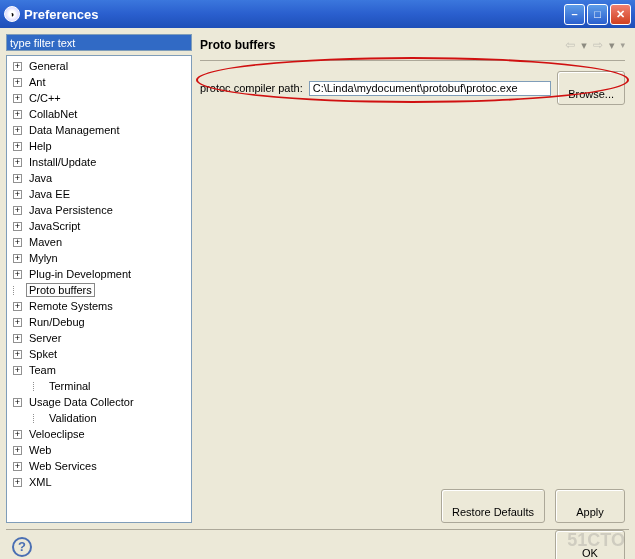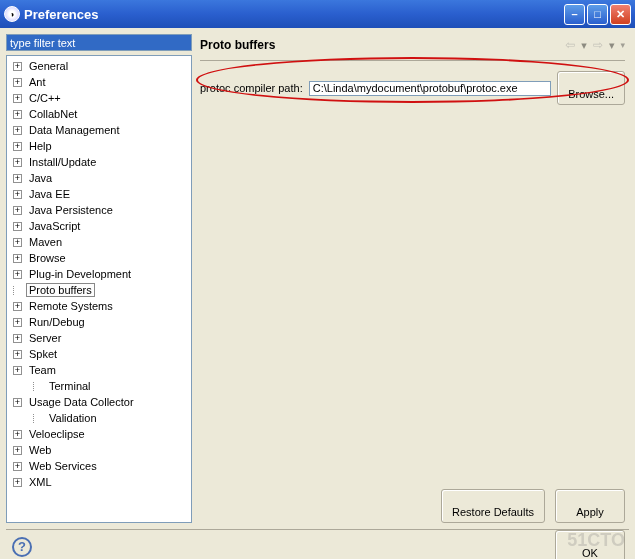--- a/index.html
+++ b/index.html
@@ -103,21 +103,21 @@
         <div class="tree-item">
           <div class="expander">+</div>
           <span class="tree-label">JavaScript</span>
         </div>
         <div class="tree-item">
           <div class="expander">+</div>
           <span class="tree-label">Maven</span>
         </div>
         <div class="tree-item">
           <div class="expander">+</div>
-          <span class="tree-label">Browse</span>
+          <span class="tree-label">Mylyn</span>
         </div>
         <div class="tree-item">
           <div class="expander">+</div>
           <span class="tree-label">Plug-in Development</span>
         </div>
         <div class="tree-item selected">
           <div class="dotted-line"></div>
           <span class="tree-label">Proto buffers</span>
         </div>
         <div class="tree-item">

